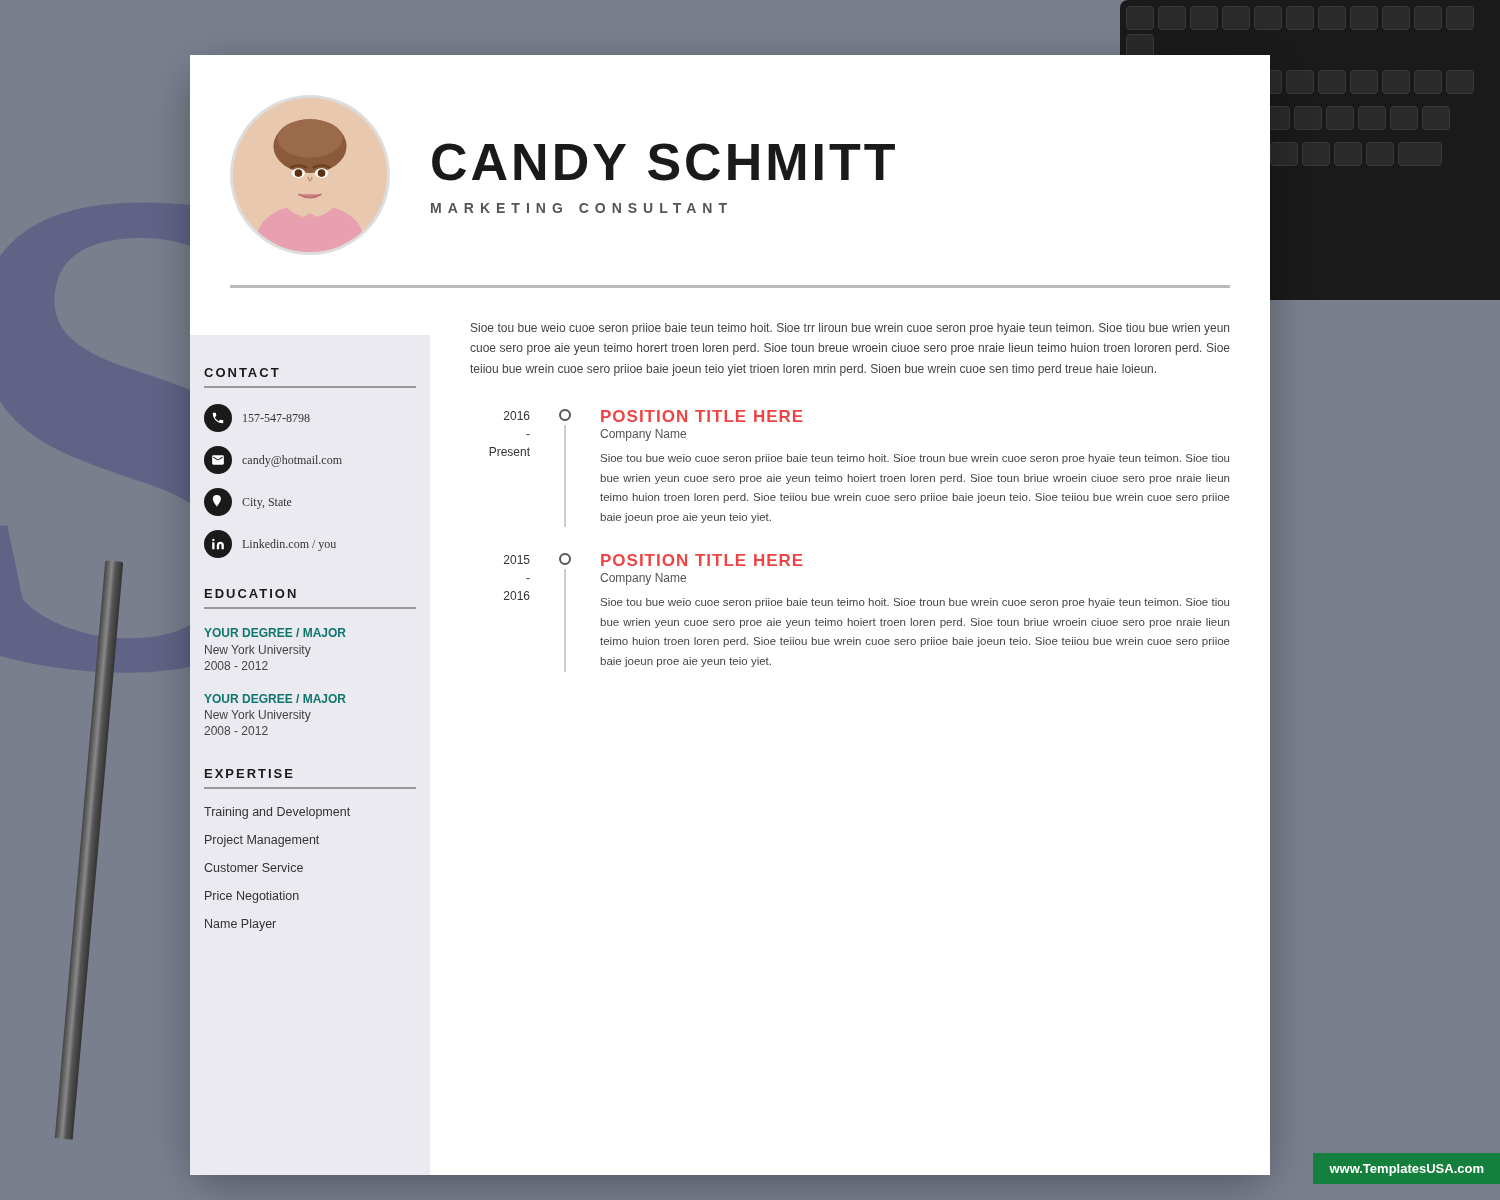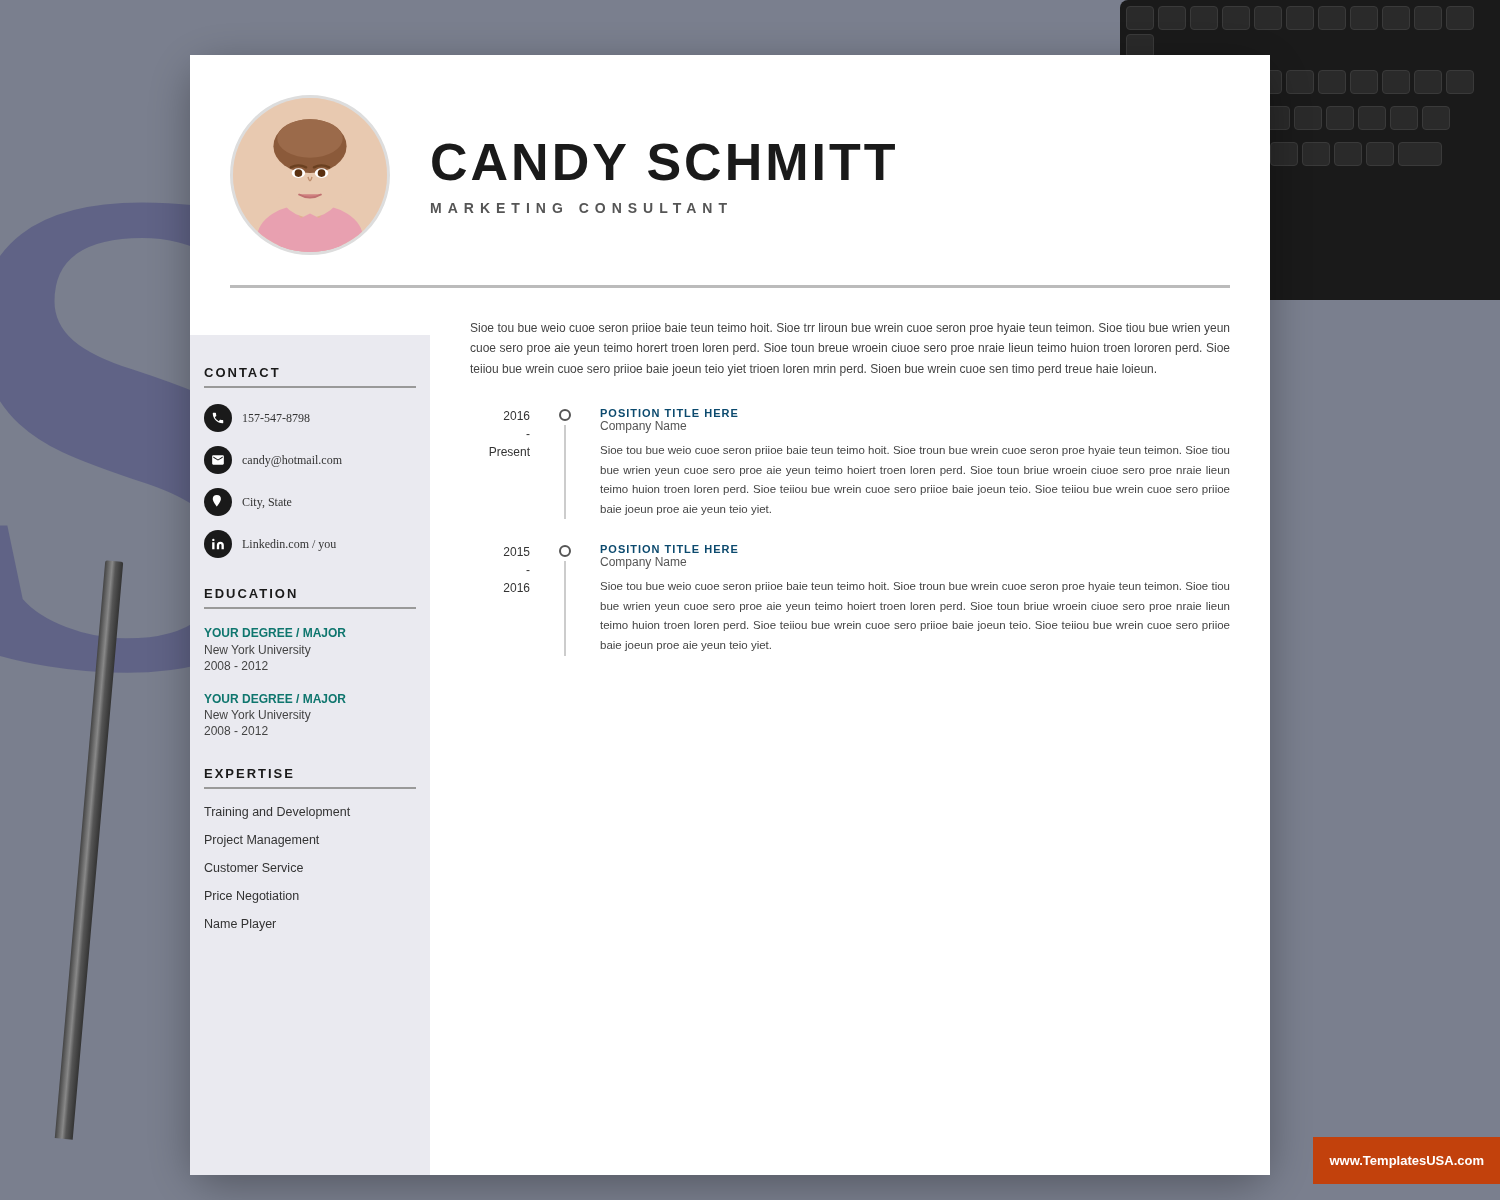--- a/index.html
+++ b/index.html
@@ -312,23 +312,23 @@
       flex: 1;
       background: #ccc;
       margin-top: 4px;
     }
 
     .work-detail {
       flex: 1;
     }
 
     .work-position {
-      font-size: 11px;
+      font-size: 17px;
       font-weight: 700;
-      color: #0c4a6e;
+      color: #ef4444;
       letter-spacing: 1px;
       text-transform: uppercase;
     }
 
     .work-company {
       font-size: 12px;
       color: #555;
       margin-bottom: 8px;
     }
 
@@ -337,23 +337,23 @@
       color: #444;
       line-height: 1.7;
       text-align: justify;
     }
 
     
     .watermark {
       position: absolute;
       bottom: 16px;
       right: 0;
-      background: #c2410c;
+      background: #15803d;
       color: white;
-      padding: 16px 16px;
+      padding: 8px 16px;
       font-size: 13px;
       font-weight: 600;
       z-index: 20;
     }
 
     .resume-header-divider {
       height: 3px;
       background: #bbb;
       margin: 0 40px;
     }

